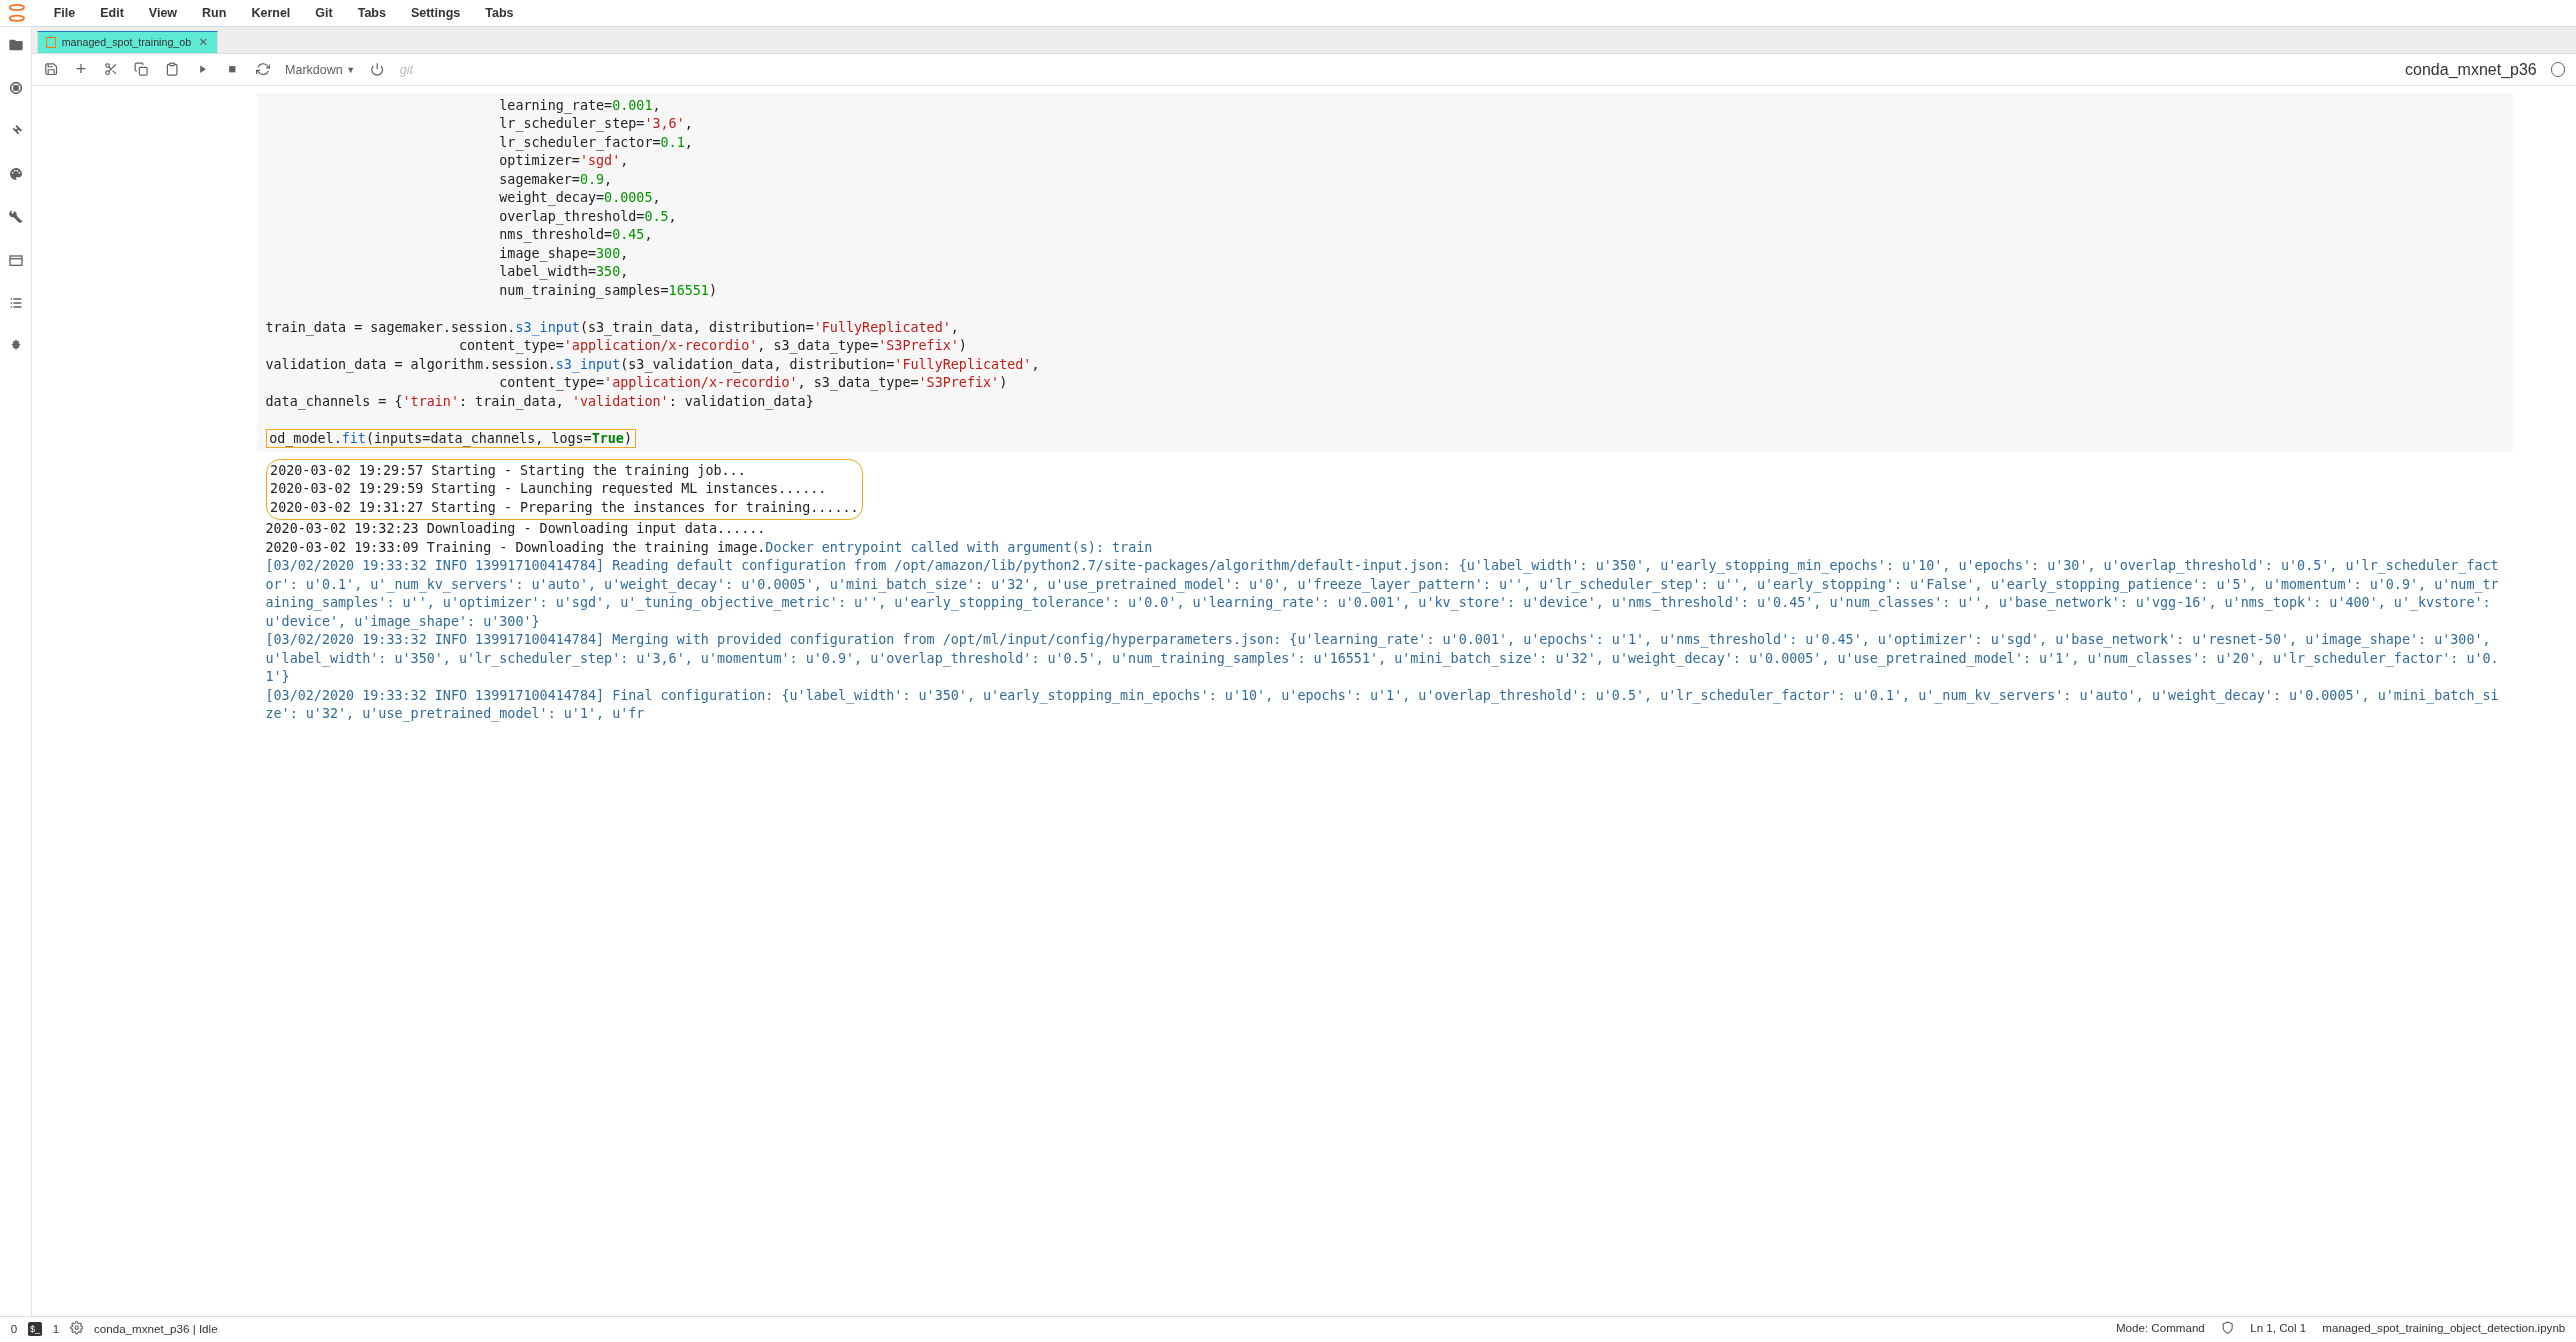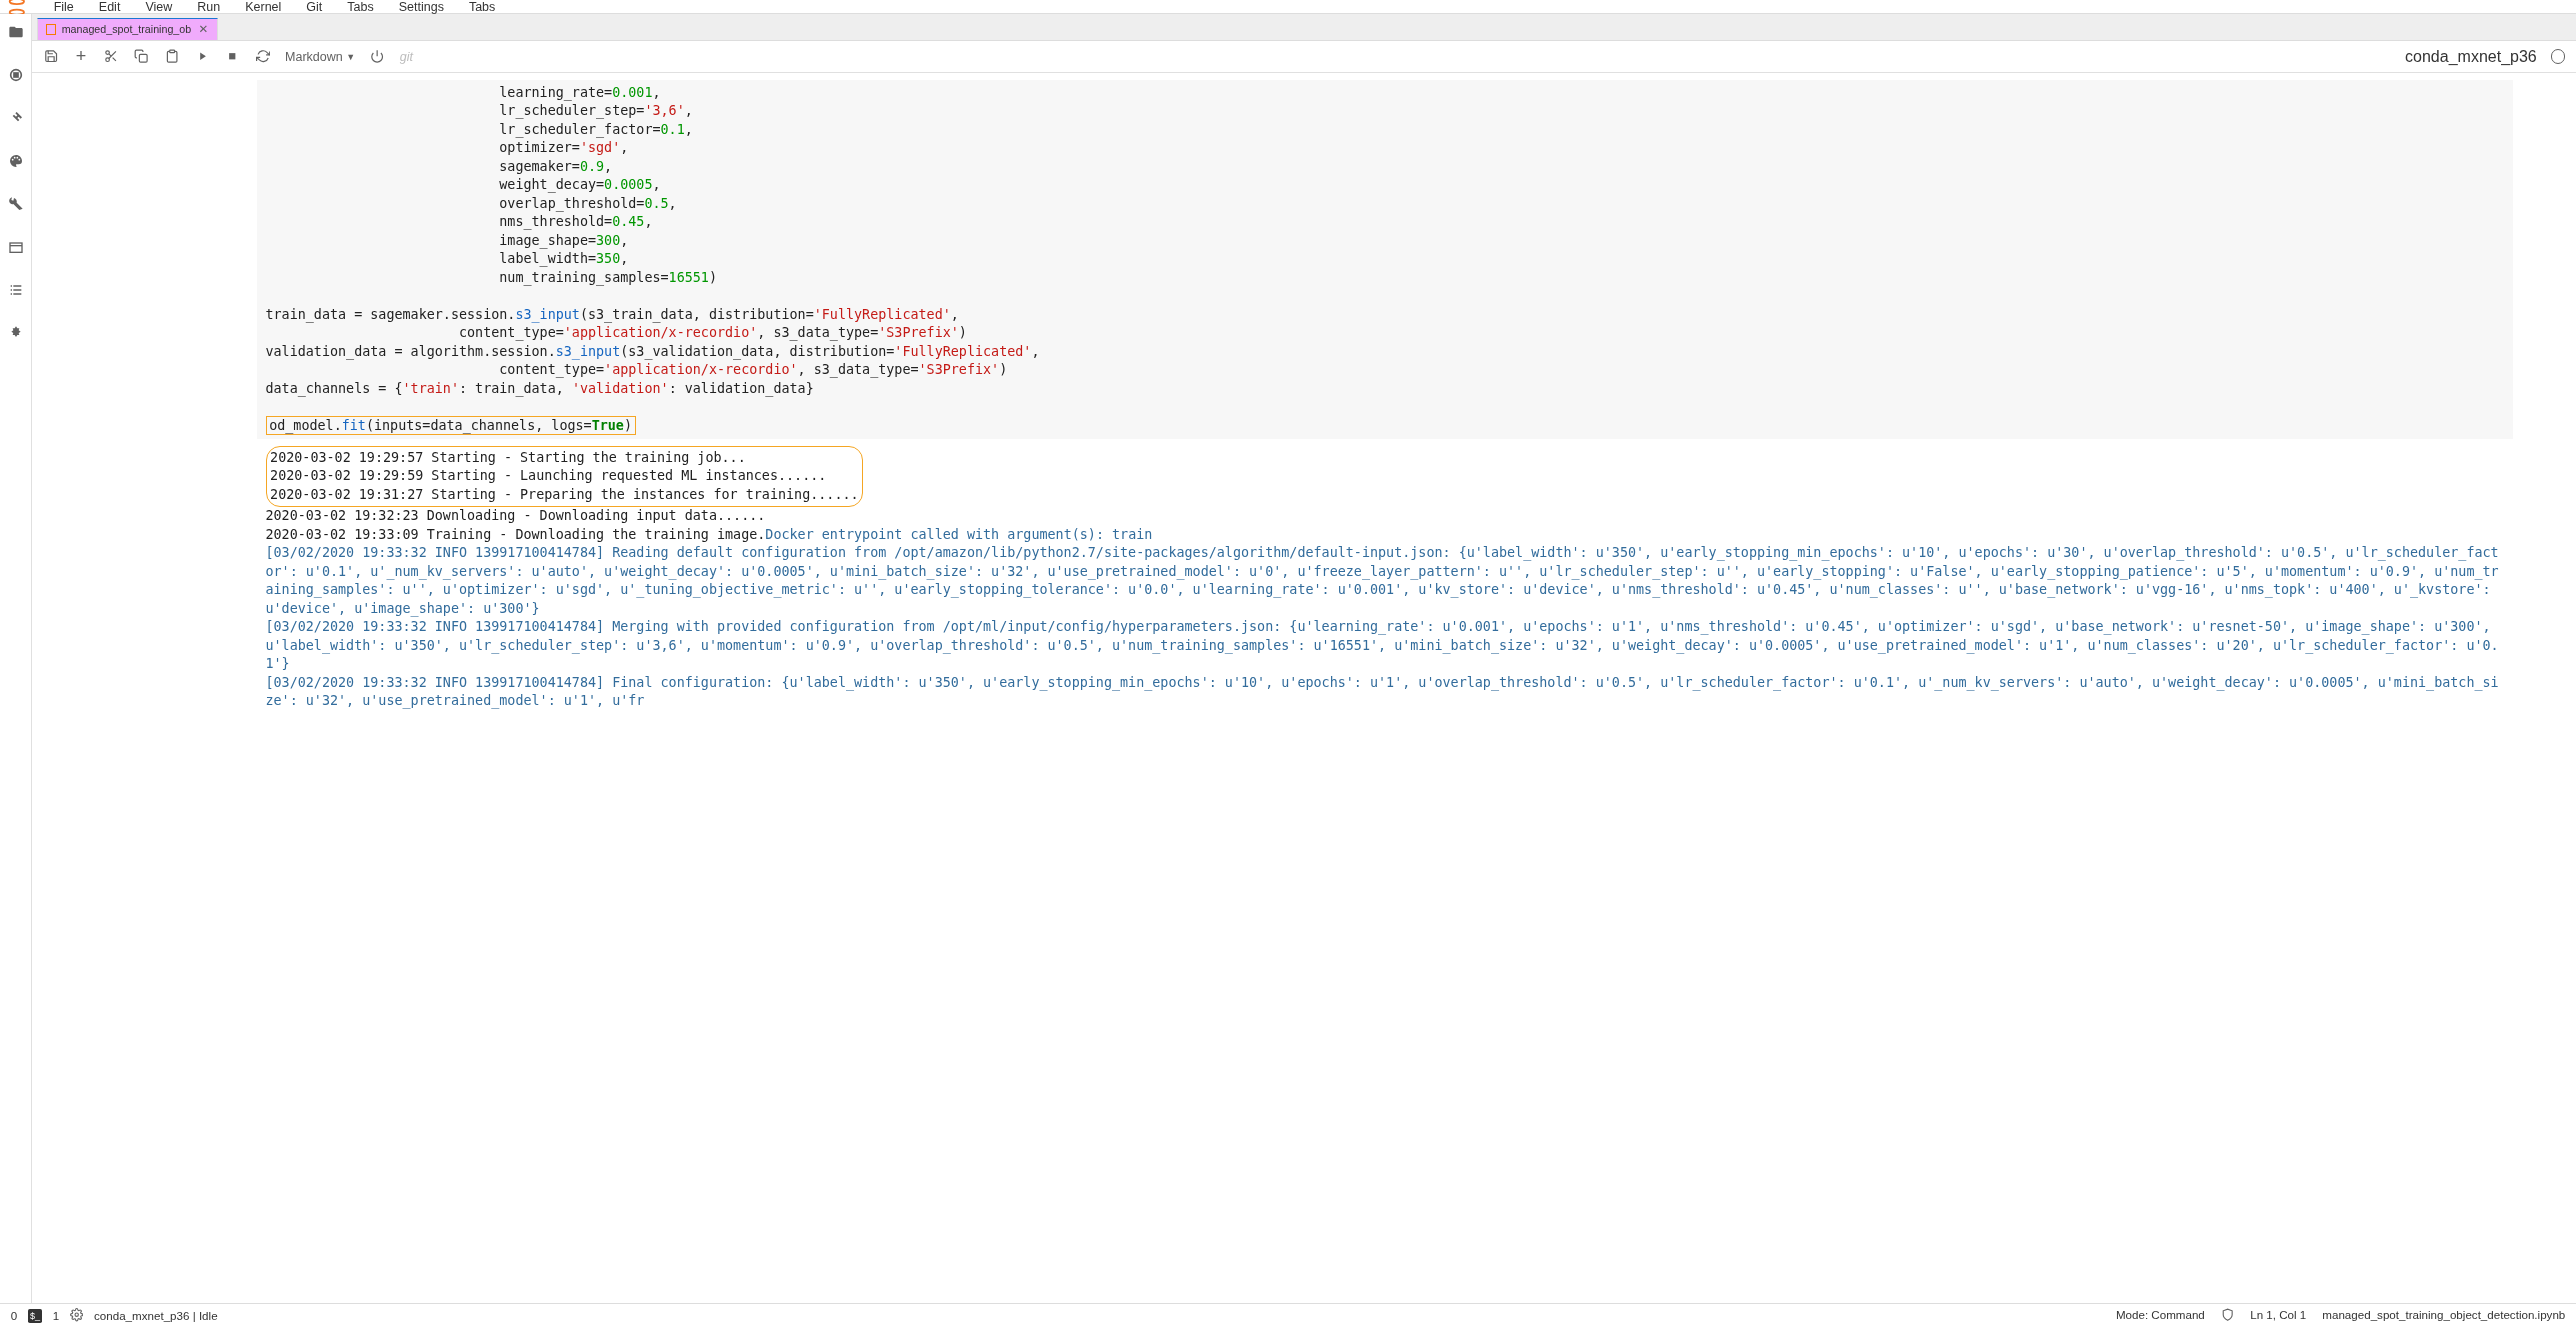--- a/index.html
+++ b/index.html
@@ -1,25 +1,25 @@
 <!DOCTYPE html>
 <html style="font-size:14.3px"><head>
 <meta charset="utf-8">
 <style>
 * { box-sizing: border-box; margin: 0; padding: 0; }
 body { font-family: -apple-system, Helvetica, Arial, sans-serif; font-size: 11.6px; color: #333; background: #fff; overflow: hidden; width: 2576px; height: 1343px; }
-.menubar { height: 14px; border-bottom: 0.9px solid #ddd; display: flex; align-items: center; padding: 0 7.2px; gap: 0; font-size: 12.5px; }
+.menubar { height: 27px; border-bottom: 0.9px solid #ddd; display: flex; align-items: center; padding: 0 7.2px; gap: 0; font-size: 12.5px; font-weight: bold; }
 .menubar .logo { width: 19.7px; height: 19.7px; margin-right: 14.3px; display: flex; align-items: center; justify-content: center; }
 .menubar .menu-item { padding: 5.4px 12.5px; cursor: pointer; }
 .shell { display: flex; height: calc(100% - 29px - 25px); }
 .left-sidebar { width: 32px; background: #fff; border-right: 0.9px solid #e0e0e0; display: flex; flex-direction: column; align-items: center; padding-top: 9px; gap: 25px; color: #616161; }
 .left-sidebar .side-icon { width: 18px; height: 18px; display: flex; align-items: center; justify-content: center; cursor: pointer; }
 .main { flex: 1; display: flex; flex-direction: column; }
 .tabbar { height: 27px; background: #eeeeee; border-bottom: 0.9px solid #ddd; display: flex; align-items: flex-end; padding-left: 5.4px; }
-.tab { background: #f0abfc; border: 0.9px solid #ddd; border-bottom: none; border-top: 1.8px solid #1976d2; padding: 3.6px 7.2px; font-size: 10.7px; display: flex; align-items: center; gap: 5.4px; }
+.tab { background: #5eead4; border: 0.9px solid #ddd; border-bottom: none; border-top: 1.8px solid #1976d2; padding: 3.6px 7.2px; font-size: 10.7px; display: flex; align-items: center; gap: 5.4px; }
 .tab .doc-icon { width: 10.7px; height: 10.7px; border: 0.9px solid #f57c00; display: inline-block; }
 .tab .close-x { color: #616161; font-size: 11.6px; cursor: pointer; padding: 0 1.8px; }
 .toolbar { height: 32px; border-bottom: 0.9px solid #e0e0e0; display: flex; align-items: center; padding: 0 10.7px; gap: 14.3px; font-size: 12.5px; color: #616161; }
 .toolbar .tb-icon { width: 16px; height: 16px; display: flex; align-items: center; justify-content: center; cursor: pointer; }
 .toolbar .spacer { flex: 1; }
 .toolbar .kernel-name { font-size: 16px; color: #333; }
 .toolbar .kernel-circle { width: 14.3px; height: 14.3px; border: 1.3px solid #616161; border-radius: 50%; }
 .content { flex: 1; overflow: auto; background: #fff; padding: 0; display: flex; justify-content: center; }
 .notebook { width: 100%; max-width: 2417px; padding: 7.2px 0 18px 161px; }
 pre.cell-input { font-family: "Menlo","Consolas",monospace; font-size: 13.4px; line-height: 1.38; background: #f7f7f7; padding: 3.6px 9px; white-space: pre; overflow-x: auto; color: #212121; margin-bottom: 5.4px; }

